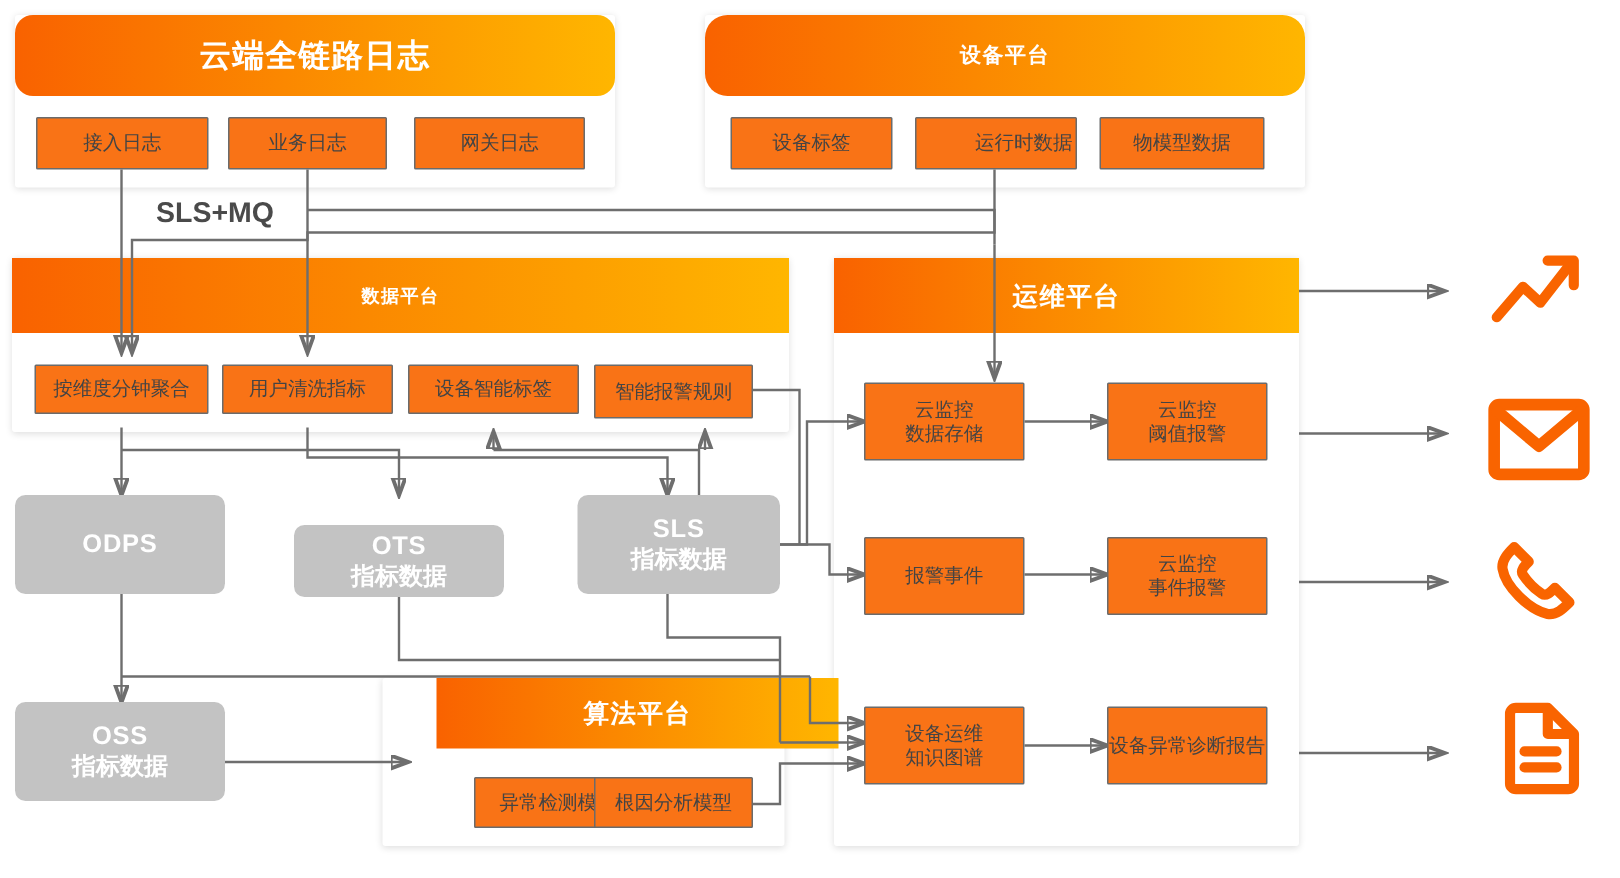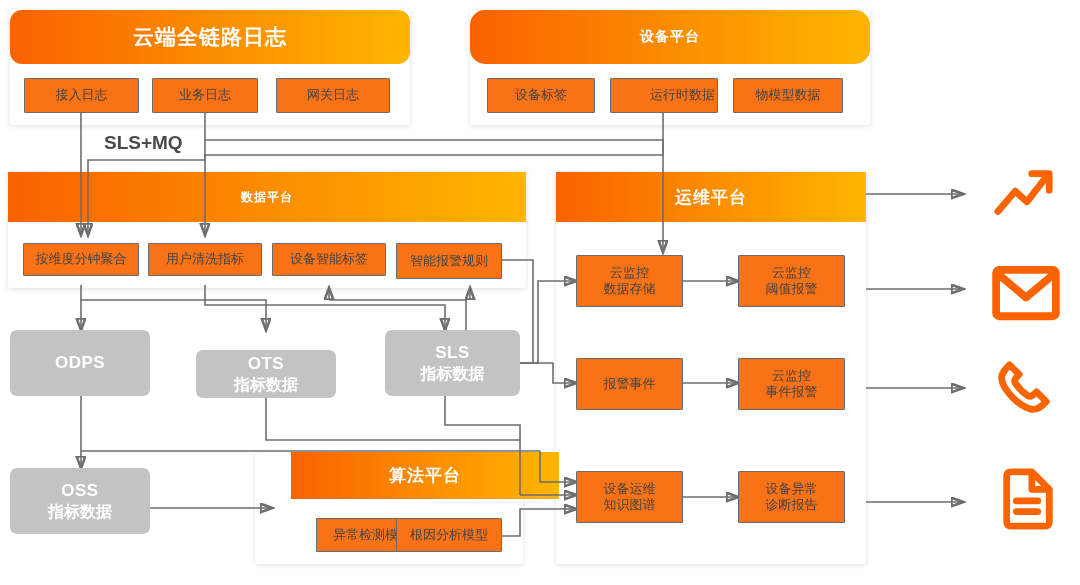--- a/index.html
+++ b/index.html
@@ -215,21 +215,21 @@
     <span>报警事件</span>
   </div>
   <div class="node" style="left:738px; top:358px; width:107px; height:52px; flex-direction:column;">
     <span>云监控</span>
     <span>事件报警</span>
   </div>
   <div class="node" style="left:576px; top:471px; width:107px; height:52px; flex-direction:column;">
     <span>设备运维</span>
     <span>知识图谱</span>
   </div>
-  <div class="node" style="left:738px; top:471px; width:107px; height:52px; flex-direction:column;">
+  <div class="node" style="left:738px; top:471px; width:107px; height:52px; ">
     <span>设备异常</span>
     <span>诊断报告</span>
   </div>
 
   <div class="store" style="left:10px; top:330px; width:140px; height:66px;">
     <span class="store-main">ODPS</span>
   </div>
   <div class="store" style="left:196px; top:330px; width:140px; height:48px;margin-top:20px;">
     <span class="store-main">OTS</span>
     <span class="store-sub">指标数据</span>

